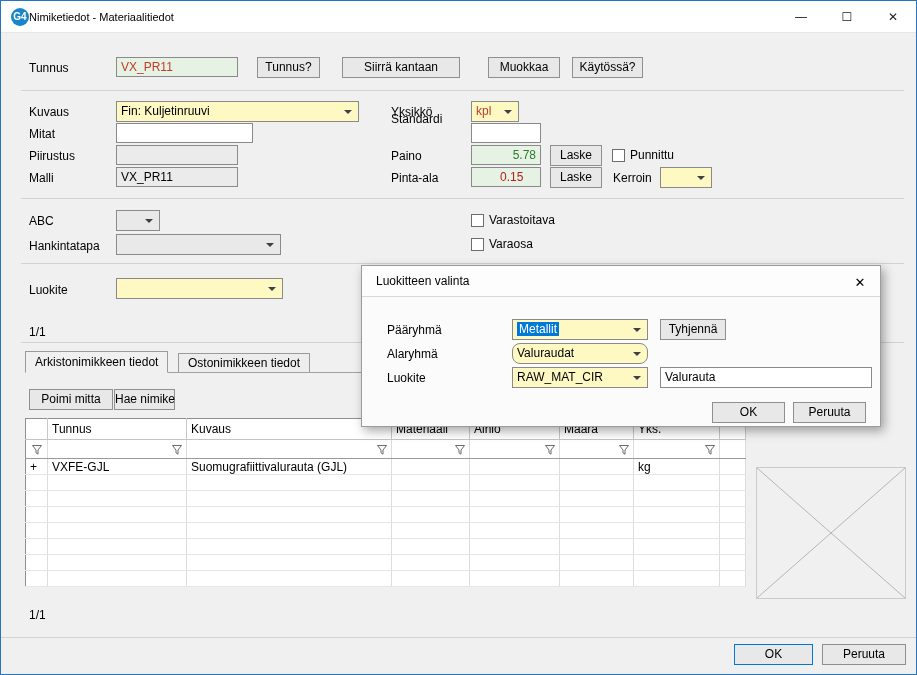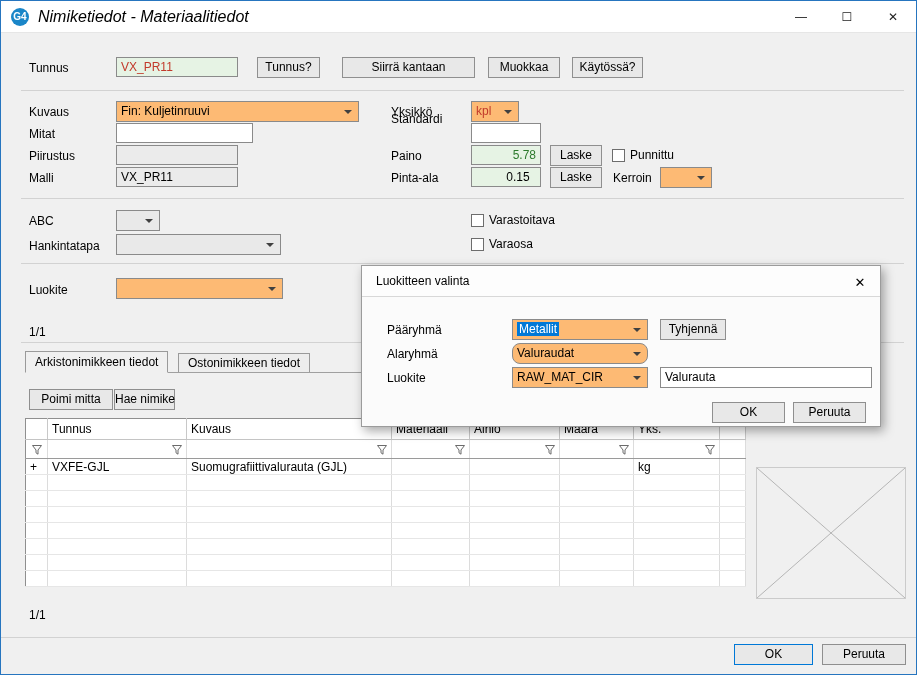--- a/index.html
+++ b/index.html
@@ -2,36 +2,36 @@
 <html><head>
 <meta charset="utf-8">
 <style>
   * { box-sizing: border-box; margin: 0; padding: 0; }
   html,body { background: #9a9a9a; font-family: "Liberation Sans", sans-serif; font-size: 12px; color: #000; }
   .window { position: relative; width: 917px; height: 675px; background: #f0f0f0; border: 1px solid #2675bf; overflow: hidden; }
 
   
   .titlebar { position: absolute; left: 0; top: 0; right: 0; height: 32px; background: #ffffff; display: flex; align-items: center; border-bottom: 1px solid #e6e6e6; }
   .app-icon { width: 18px; height: 18px; border-radius: 50%; background: #1a86c8; color: #fff; font-size: 10px; font-weight: bold; display: flex; align-items: center; justify-content: center; margin-left: 10px; flex: 0 0 auto; }
-  .title-text { margin-left: 9px; font-size: 16px; font-style: italic; }
+  .title-text { font-size: 11px; }
   .win-controls { margin-left: auto; display: flex; height: 100%; }
   .win-btn { width: 46px; height: 100%; display: flex; align-items: center; justify-content: center; font-size: 12px; color: #222; cursor: default; }
 
   .lbl { position: absolute; height: 16px; line-height: 16px; white-space: nowrap; }
   .field { position: absolute; height: 20px; line-height: 18px; background: #fff; border: 1px solid #8a8a8a; padding: 0 4px; overflow: hidden; white-space: nowrap; }
   .field.green { background: #e6f3e4; }
   .field.grayfill { background: #ebebeb; }
   .txt-red { color: #c23a2b; }
   .txt-green { color: #2c7a2c; text-align: right; }
-  .txt-orange { color: #000000; text-align: center; padding-left: 28px; }
+  .txt-orange { color: #b91c1c; text-align: left; padding-left: 28px; }
 
   .btn { position: absolute; height: 21px; line-height: 19px; background: #e8e8e8; border: 1px solid #8f8f8f; text-align: center; white-space: nowrap; cursor: default; }
   .btn.default { border: 1px solid #0078d7; }
 
-  .combo { position: absolute; height: 21px; line-height: 19px; background: #fdba74; border: 1px solid #8a8a8a; padding: 0 18px 0 4px; overflow: hidden; white-space: nowrap; cursor: default; }
+  .combo { position: absolute; height: 21px; line-height: 19px; background: #fef9c3; border: 1px solid #8a8a8a; padding: 0 18px 0 4px; overflow: hidden; white-space: nowrap; cursor: default; }
   .combo.grayfill { background: #e9e9e9; }
   .combo-arrow { position: absolute; right: 6px; top: 8px; width: 0; height: 0; border-left: 4px solid transparent; border-right: 4px solid transparent; border-top: 4px solid #404040; }
   .combo-val.selected { background: #0078d7; color: #fff; padding: 0 2px; }
 
   .check { position: absolute; height: 16px; display: flex; align-items: center; cursor: default; }
   .cb-box { width: 13px; height: 13px; background: #fff; border: 1px solid #6d6d6d; flex: 0 0 auto; }
   .cb-label { margin-left: 5px; white-space: nowrap; }
 
   .sep { position: absolute; left: 20px; right: 12px; height: 0; border-top: 1px solid #d2d2d2; }
 
@@ -75,21 +75,21 @@
         </div>
       <div class="win-btn">
           <span>✕</span>
         </div>
     </div>
   </div>
 
   <span class="lbl" style="left:28px; top:59px;">Tunnus</span>
   <div class="field green txt-red" style="left:115px; top:56px; width:122px;">VX_PR11</div>
   <div class="btn" style="left:256px; top:56px; width:63px;">Tunnus?</div>
-  <div class="btn" style="left:341px; top:56px; width:133px;text-align:center;">Siirrä kantaan</div>
+  <div class="btn" style="left:341px; top:56px; width:118px;text-align:center;">Siirrä kantaan</div>
   <div class="btn" style="left:487px; top:56px; width:72px;">Muokkaa</div>
   <div class="btn" style="left:571px; top:56px; width:71px;">Käytössä?</div>
 
   <div class="sep" style="top:89px;"></div>
 
   <span class="lbl" style="left:28px; top:103px;">Kuvaus</span>
   <div class="combo" style="left:115px; top:100px; width:243px;">
     <span class="combo-val">Fin: Kuljetinruuvi</span>
     <span class="combo-arrow"></span>
   </div>

